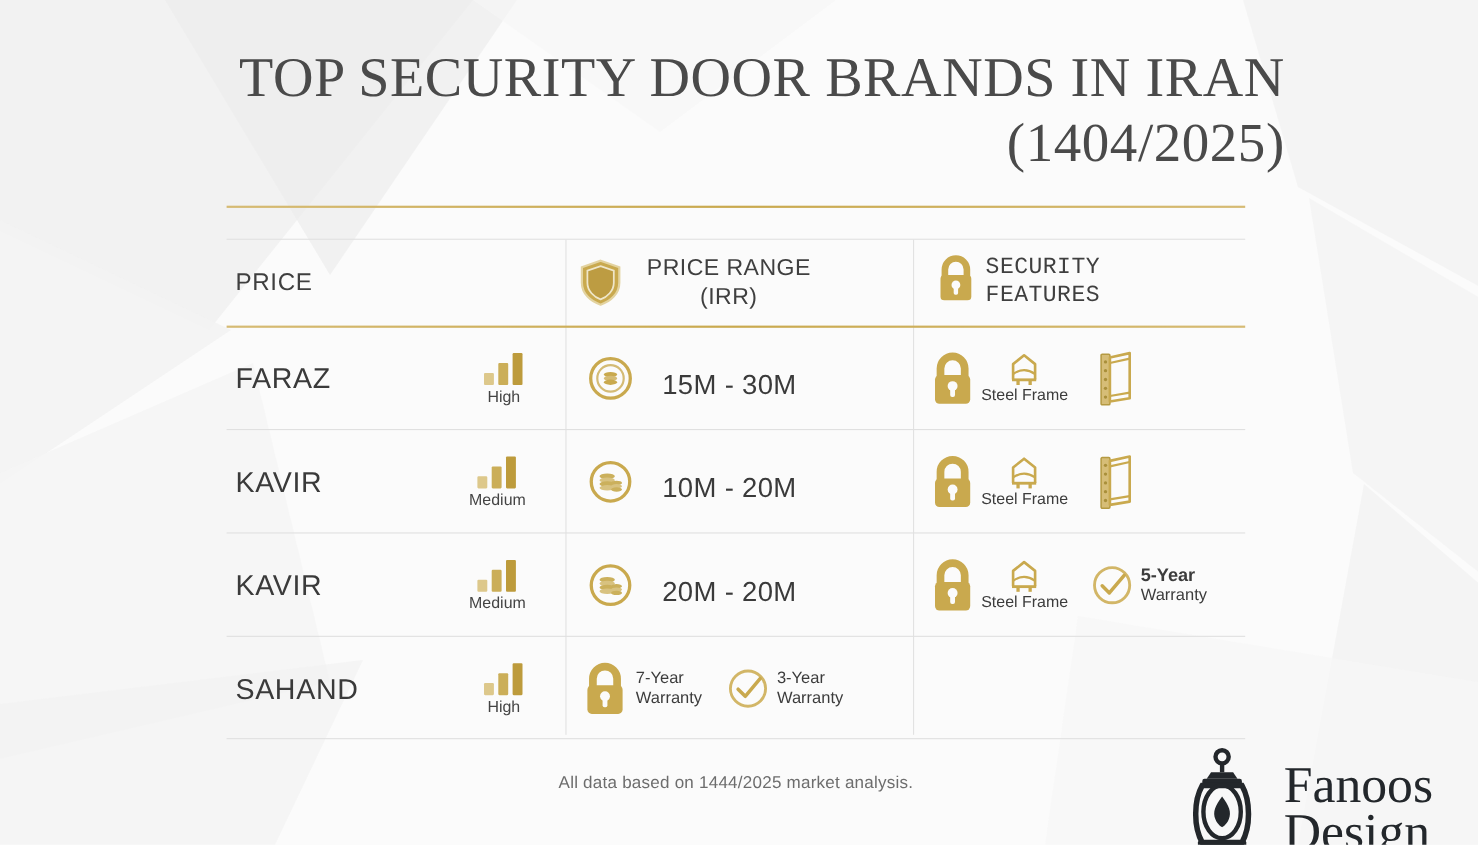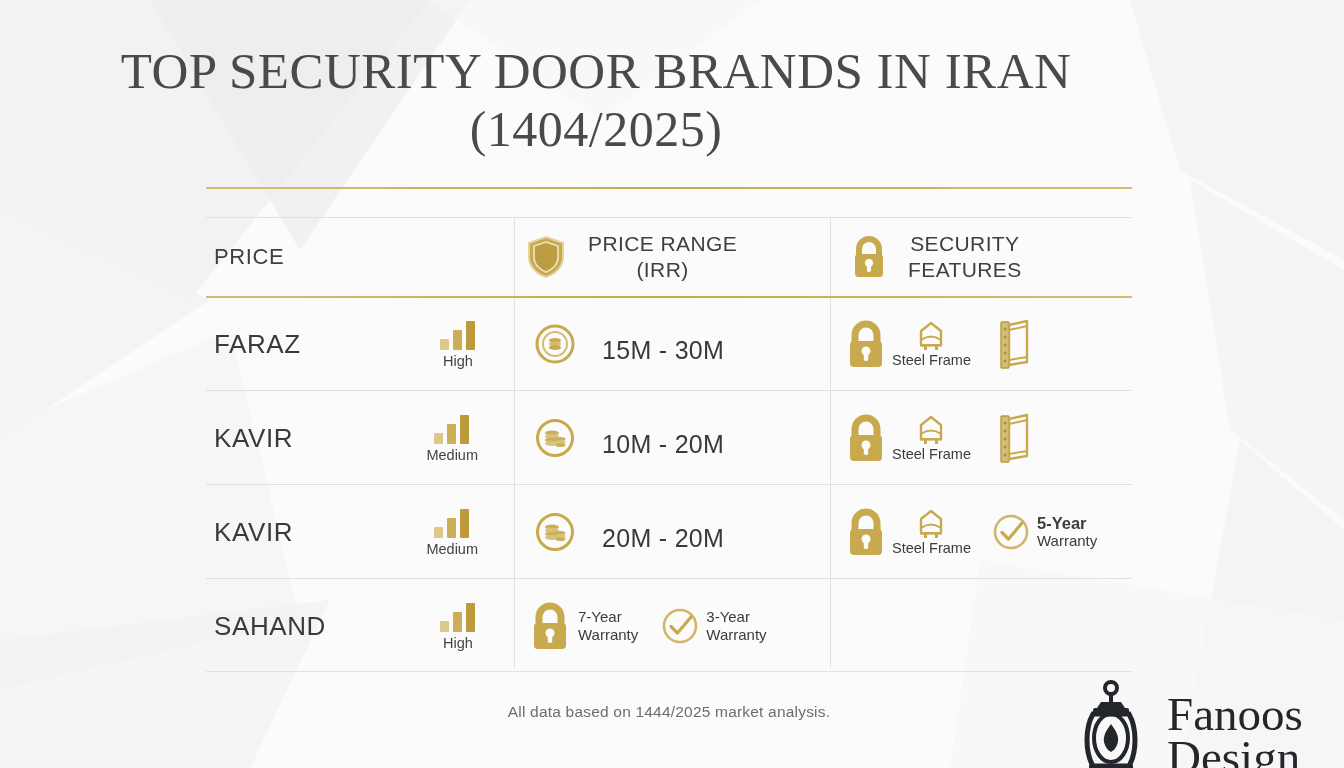--- a/index.html
+++ b/index.html
@@ -28,24 +28,24 @@
   #page {
     position: relative;
     z-index: 1;
     width: 1344px;
     height: 768px;
   }
 
   
   .title-block {
     position: absolute;
-    left: 12px;
+    left: 0;
     top: 42px;
     width: 1168px;
-    text-align: center;
+    text-align: right;
   }
   .title-line {
     font-family: "Liberation Serif", "DejaVu Serif", serif;
     font-size: 51px;
     line-height: 58px;
     letter-spacing: 0.5px;
     color: #4a4a4a;
     font-weight: 400;
     text-transform: uppercase;
   }
@@ -107,21 +107,21 @@
     font-weight: 400;
   }
   .hdr-multi {
     font-size: 21px;
     color: #3f3f3f;
     line-height: 26px;
     text-align: center;
     letter-spacing: 0.4px;
   }
   .hdr-price-wrap { display: flex; align-items: center; gap: 22px; padding-left: 12px; }
-  .hdr-sec-wrap   { display: flex; align-items: center; gap: 20px; padding-left: 6px; }
+  .hdr-sec-wrap   { display: flex; align-items: flex-start; gap: 8px; padding-left: 6px; font-family: Liberation Mono, monospace; }
 
   
   .brand-name {
     font-size: 26px;
     color: #3a3a3a;
     letter-spacing: 0.6px;
     flex: 1;
   }
   .brand-rating {
     display: flex;

